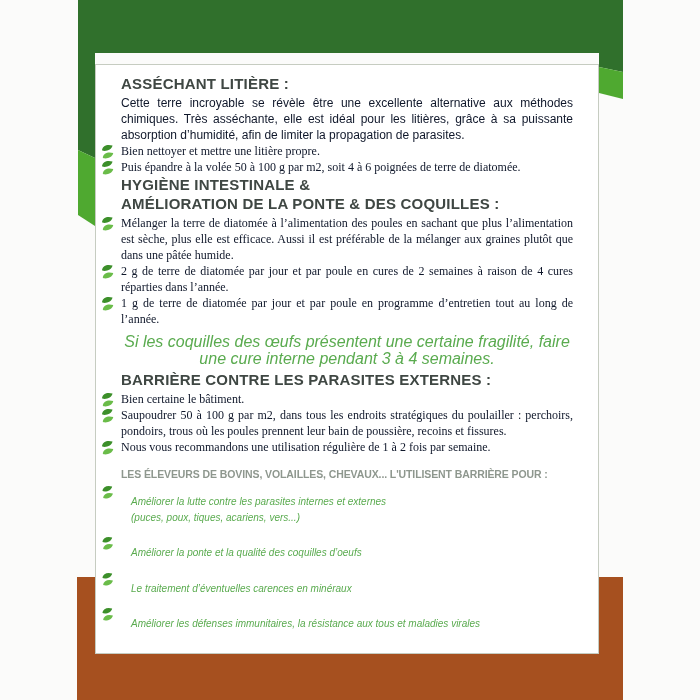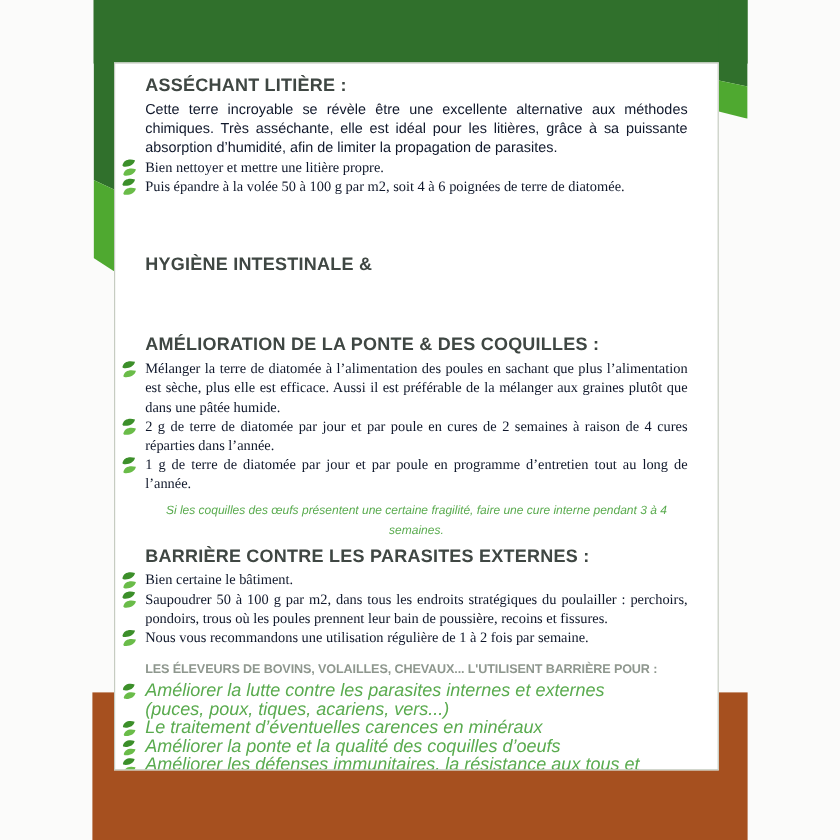--- a/index.html
+++ b/index.html
@@ -21,70 +21,70 @@
   .ribbon svg{display:block;}
   .ribbon.left{left:78px;width:17px;height:226px;}
   .ribbon.right{left:599px;width:24px;height:99px;}
   .brown-block{
     position:absolute;left:77px;top:577px;width:546px;height:123px;
     background:#a6501f;
   }
 
   
   .card{
-    position:absolute;left:95px;top:52px;width:504px;height:590px;
+    position:absolute;left:95px;top:64px;width:504px;height:590px;
     background:#ffffff;
     border:1px solid #c6ccc1;
     box-sizing:border-box;
     padding:9px 25px 0 25px;
     overflow:hidden;
   }
 
   h2.sec{
     margin:0 0 2px 0;
     font-size:15px;line-height:19px;font-weight:bold;
     color:#3f4743;letter-spacing:.2px;
   }
-  h2.sec .hl{display:block;margin-top:48px;}
+  h2.sec .hl{display:block;}
   .mt-sec{margin-top:11px;}
   .mt-sec2{margin-top:13px;}
 
   p.body{
     margin:0;
     font-size:12px;line-height:16px;
     color:#0f172a;
     text-align:justify;
   }
   .bullet{display:flex;align-items:flex-start;}
   .bullet .leaf{
     flex:0 0 16px;width:16px;height:15px;
     margin-left:-21px;margin-right:5px;margin-top:1px;
   }
   .bullet p{flex:1;font-family:Liberation Serif, serif;}
 
   p.note{
     margin:7px 0 3px 0;
-    font-size:10px;line-height:16.5px;
+    font-size:16px;line-height:16.5px;
     font-style:italic;color:#5aab4f;
     text-align:center;
   }
 
   .foot-head{
     margin:13px 0 3px 0;
     font-size:10.5px;line-height:13px;font-weight:bold;
     color:#8e978e;letter-spacing:-.1px;
   }
   .foot-item{display:flex;align-items:flex-start;}
   .foot-item .leaf{
     flex:0 0 16px;width:16px;height:14px;
     margin-left:-21px;margin-right:5px;margin-top:1px;
   }
   .foot-item p{
-    margin:0;flex:1;
-    font-size:15px;line-height:15.5px;
+    margin:10px;flex:1;
+    font-size:10px;line-height:15.5px;
     font-style:italic;color:#5aab4f;
   }
   .foot-item .sub{display:block;}
 </style>
 </head>
 <body>
 
 <div class="stage">
 
   <div class="top-band"></div>
@@ -188,28 +188,28 @@
       <p>
         <span>Améliorer la lutte contre les parasites internes et externes</span>
         <span class="sub">(puces, poux, tiques, acariens, vers...)</span>
       </p>
     </div>
     <div class="foot-item">
       <svg class="leaf" viewBox="0 0 20 20">
         <path d="M2 8 C3 2, 9 0, 16 2 C15 7, 9 10, 3 9 Z" fill="#3c8f2a"></path>
         <path d="M3 18 C4 12, 10 10, 17 12 C16 17, 10 20, 4 19 Z" fill="#6abc49"></path>
       </svg>
+      <p>Améliorer la ponte et la qualité des coquilles d’oeufs</p>
+    </div>
+    <div class="foot-item">
+      <svg class="leaf" viewBox="0 0 20 20">
+        <path d="M2 8 C3 2, 9 0, 16 2 C15 7, 9 10, 3 9 Z" fill="#3c8f2a"></path>
+        <path d="M3 18 C4 12, 10 10, 17 12 C16 17, 10 20, 4 19 Z" fill="#6abc49"></path>
+      </svg>
       <p>Le traitement d’éventuelles carences en minéraux</p>
-    </div>
-    <div class="foot-item">
-      <svg class="leaf" viewBox="0 0 20 20">
-        <path d="M2 8 C3 2, 9 0, 16 2 C15 7, 9 10, 3 9 Z" fill="#3c8f2a"></path>
-        <path d="M3 18 C4 12, 10 10, 17 12 C16 17, 10 20, 4 19 Z" fill="#6abc49"></path>
-      </svg>
-      <p>Améliorer la ponte et la qualité des coquilles d’oeufs</p>
     </div>
     <div class="foot-item">
       <svg class="leaf" viewBox="0 0 20 20">
         <path d="M2 8 C3 2, 9 0, 16 2 C15 7, 9 10, 3 9 Z" fill="#3c8f2a"></path>
         <path d="M3 18 C4 12, 10 10, 17 12 C16 17, 10 20, 4 19 Z" fill="#6abc49"></path>
       </svg>
       <p>Améliorer les défenses immunitaires, la résistance aux tous et maladies virales</p>
     </div>
 
   </div>

